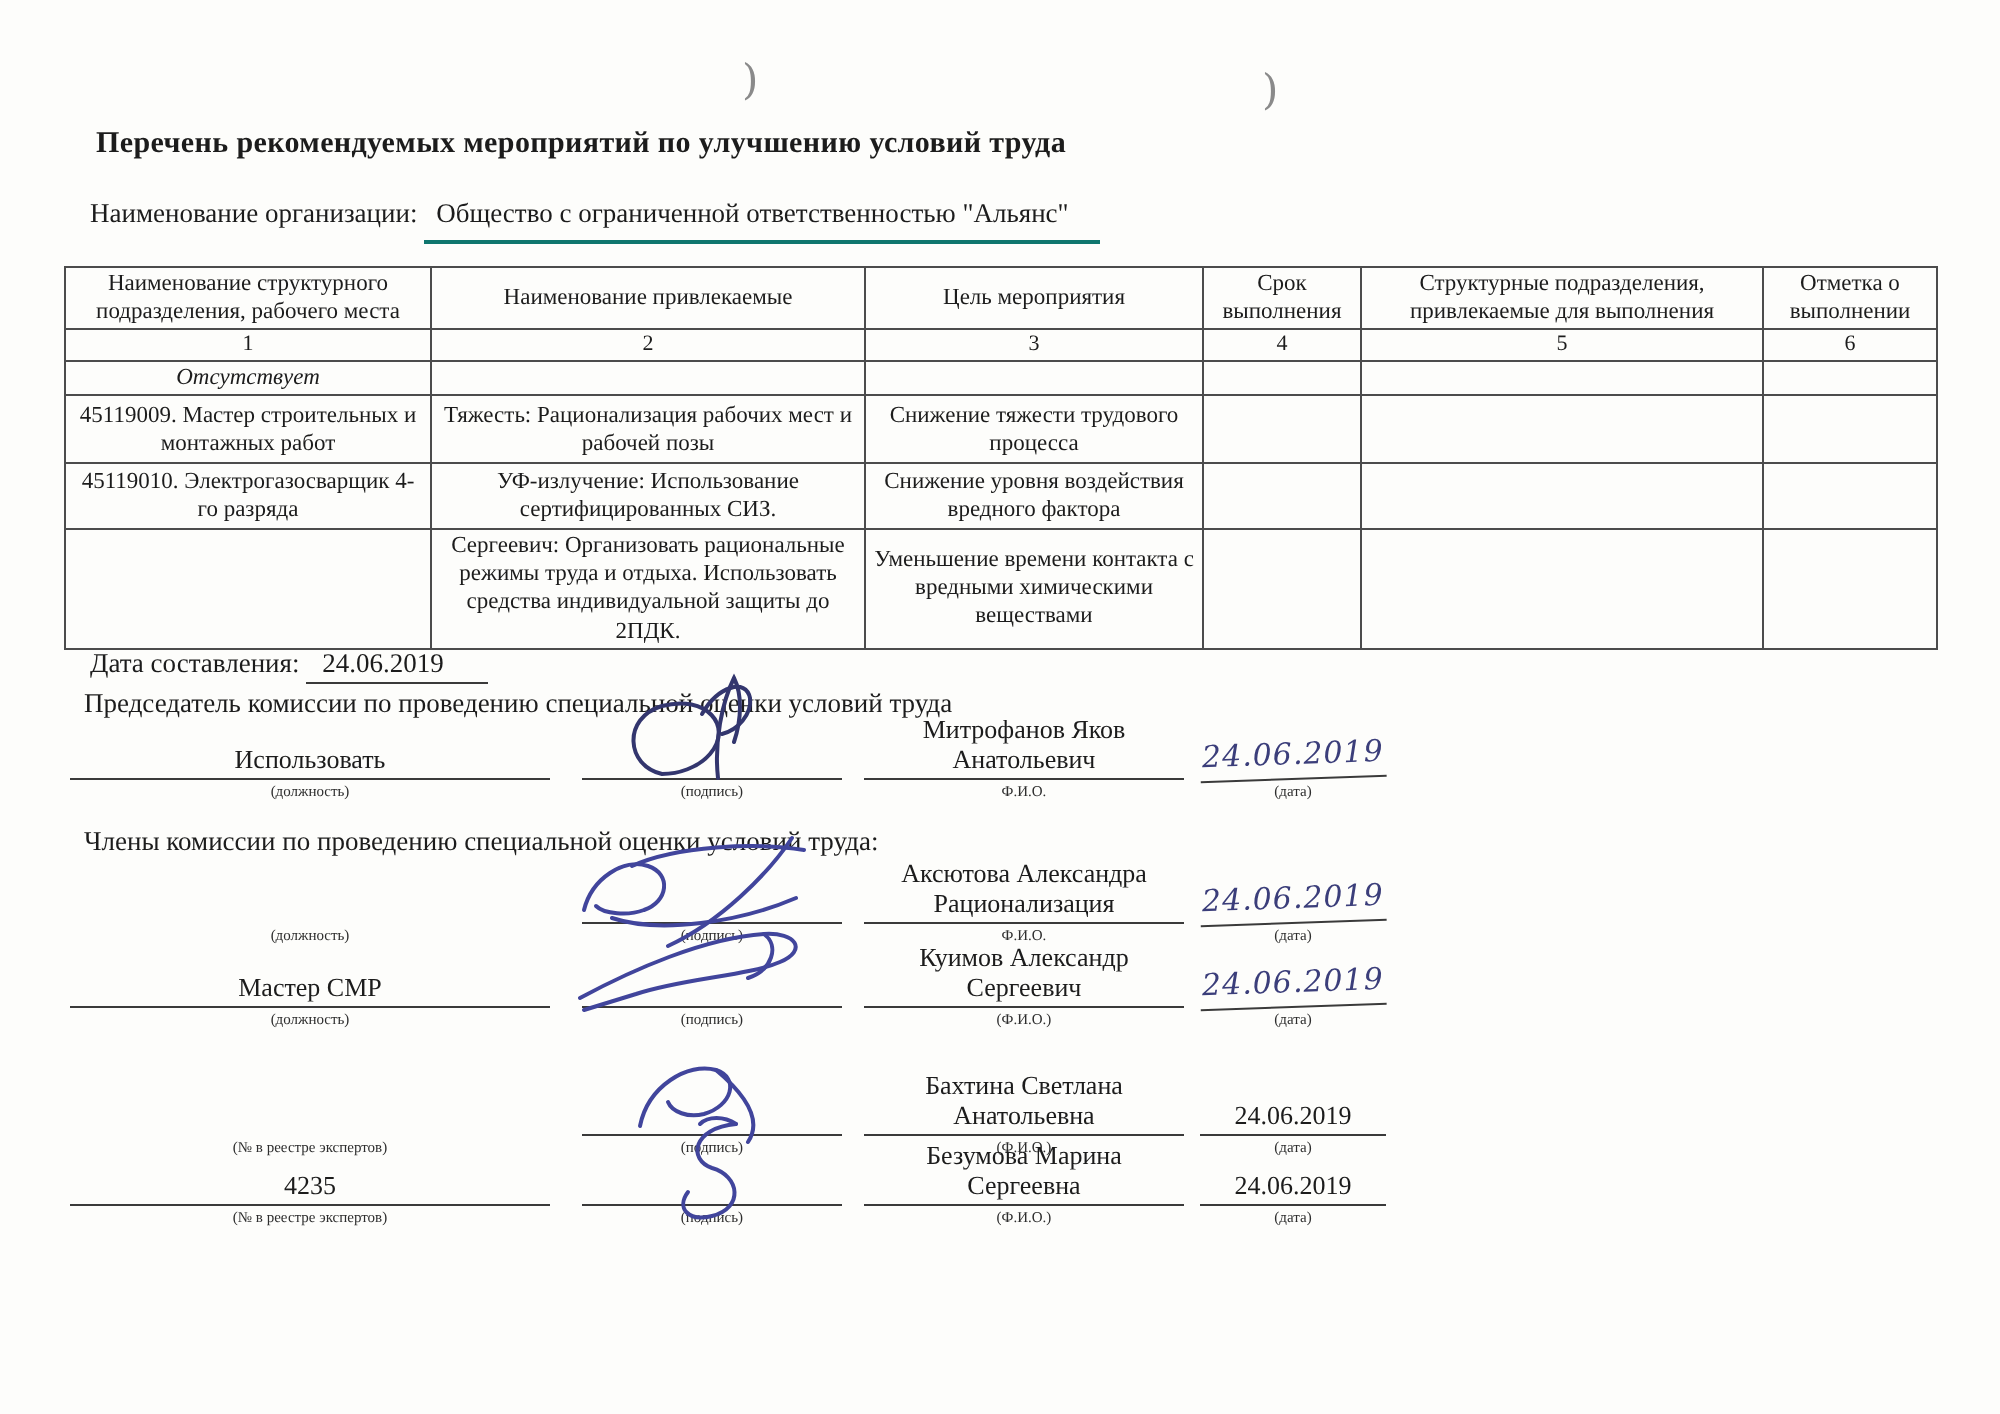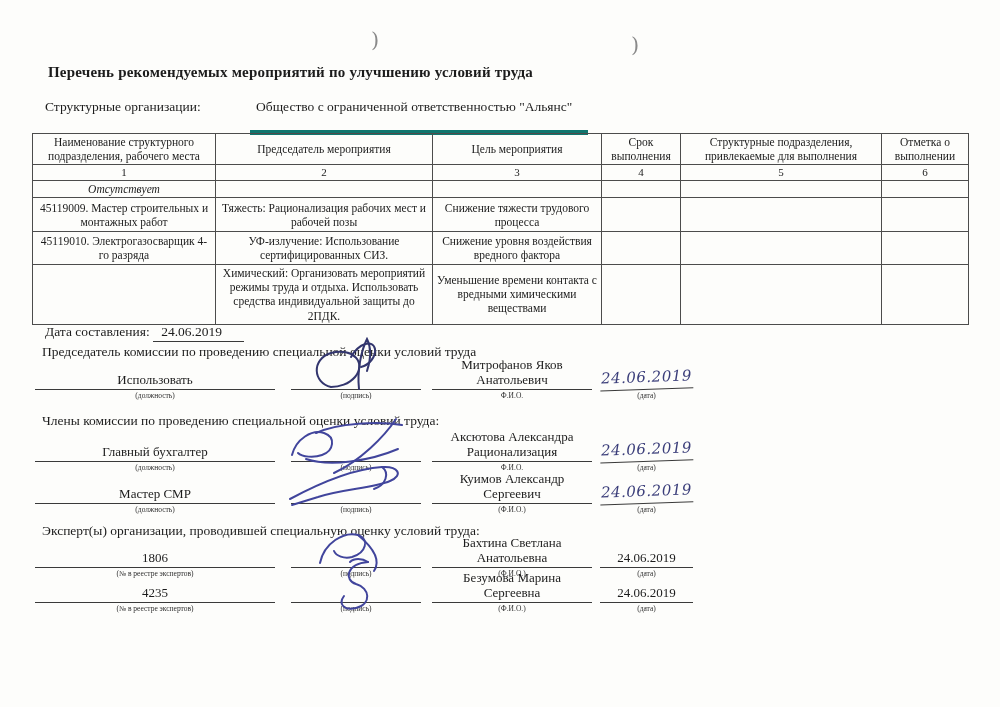--- a/index.html
+++ b/index.html
@@ -4,21 +4,21 @@
 <style>
   html,body{margin:0;padding:0;background:#e9e9e7;}
   .page{
     position:relative;width:1000px;height:707px;margin:0 auto;
     background:#fdfdfb;overflow:hidden;
     font-family:"Liberation Serif","DejaVu Serif",serif;color:#1c1c1c;
   }
   .scan-mark{position:absolute;font-size:21px;color:#8a8a8a;font-family:"DejaVu Serif",serif;}
   .title{position:absolute;top:64px;left:0;width:100%;text-align:left;font-weight:bold;font-size:15px;letter-spacing:.2px;margin-left:48px;}
   .org-line{position:absolute;top:99px;left:45px;font-size:13.5px;white-space:nowrap;}
-  .org-line .uval{display:inline-block;border-bottom:5px solid #0f766e;padding:0 16px 15px 6px;margin-left:46px;}
+  .org-line .uval{display:inline-block;border-bottom:2px solid #0f766e;padding:0 16px 5px 6px;}
   
   table.main{position:absolute;top:133px;left:32px;width:936px;border-collapse:collapse;table-layout:fixed;}
   table.main td,table.main th{
     border:1px solid #4c4c4c;font-weight:normal;font-size:11.5px;line-height:1.22;
     padding:1px 3px;text-align:center;vertical-align:middle;overflow:hidden;
   }
   tr.hdr td{height:28px;}
   tr.nums td{height:12px;font-size:11px;}
   tr.rA td{height:12px;}
   tr.rB td{height:31px;}
@@ -50,37 +50,37 @@
 <body>
 
 <div class="page">
 
   <span class="scan-mark" style="left:371px;top:28px">)</span>
   <span class="scan-mark" style="left:631px;top:33px">)</span>
 
   <div class="title">Перечень рекомендуемых мероприятий по улучшению условий труда</div>
 
   <div class="org-line">
-    <span>Структурные организации:</span>
+    <span>Наименование организации:</span>
     <span class="uval">Общество с ограниченной ответственностью "Альянс"</span>
   </div>
 
   <table class="main">
     <colgroup>
       <col style="width:183px">
         <col style="width:217px">
         <col style="width:169px">
       <col style="width:79px">
         <col style="width:201px">
         <col style="width:87px">
     </colgroup>
     <tbody>
         <tr class="hdr">
       <td>Наименование структурного подразделения, рабочего места</td>
-      <td>Председатель мероприятия</td>
+      <td>Наименование привлекаемые</td>
       <td>Цель мероприятия</td>
       <td>Срок выполнения</td>
       <td>Структурные подразделения, привлекаемые для выполнения</td>
       <td>Отметка о выполнении</td>
     </tr>
     <tr class="nums">
       <td>1</td>
       <td>2</td>
       <td>3</td>
       <td>4</td>
@@ -106,21 +106,21 @@
     <tr class="rC">
       <td class="left">45119010. Электрогазосварщик 4-го разряда</td>
       <td>УФ-излучение: Использование сертифицированных СИЗ.</td>
       <td>Снижение уровня воздействия вредного фактора</td>
       <td></td>
       <td></td>
       <td></td>
     </tr>
     <tr class="rD">
       <td></td>
-      <td>Химический: Организовать мероприятий режимы труда и отдыха. Использовать средства индивидуальной защиты до 2ПДК.</td>
+      <td>Сергеевич: Организовать рациональные режимы труда и отдыха. Использовать средства индивидуальной защиты до 2ПДК.</td>
       <td>Уменьшение времени контакта с вредными химическими веществами</td>
       <td></td>
       <td></td>
       <td></td>
     </tr>
   </tbody>
     </table>
 
   <div class="line-label" style="top:324px">
     <span>Дата составления:</span>
@@ -154,21 +154,20 @@
     <div class="sig-col" style="width:93px">
       <div class="val hand">24.06.2019</div>
       <div class="sub">(дата)</div>
     </div>
   </div>
 
   <div class="sec-heading" style="top:413px">Члены комиссии по проведению специальной оценки условий труда:</div>
 
   <div class="sig-row" style="top:430px">
     <div class="sig-col" style="width:240px">
-      <div class="val">Главный бухгалтер</div>
       <div class="sub">(должность)</div>
     </div>
     <div class="gap" style="width:16px"></div>
     <div class="sig-col" style="width:130px">
       <div class="val sigcell">
         <svg width="140" height="60" viewBox="0 0 140 60" style="bottom:-16px" fill="none" stroke="#41459c" stroke-width="2" stroke-linecap="round">
           <path d="M6 38 C 10 22, 26 12, 38 16 C 50 20, 48 34, 36 38 C 28 41, 16 40, 12 36"></path>
           <path d="M30 16 C 52 6, 92 4, 116 8"></path>
           <path d="M110 2 C 98 20, 74 44, 48 56"></path>
           <path d="M20 42 C 44 50, 84 44, 112 32"></path>
@@ -208,25 +207,23 @@
       <div class="val">Куимов Александр Сергеевич</div>
       <div class="sub">(Ф.И.О.)</div>
     </div>
     <div class="gap" style="width:8px"></div>
     <div class="sig-col" style="width:93px">
       <div class="val hand">24.06.2019</div>
       <div class="sub">(дата)</div>
     </div>
   </div>
 
-  <div class="sec-heading" style="top:523px">Эксперт(ы) организации, проводившей специальную оценку условий труда:</div>
 
   <div class="sig-row" style="top:536px">
     <div class="sig-col" style="width:240px">
-      <div class="val">1806</div>
       <div class="sub">(№ в реестре экспертов)</div>
     </div>
     <div class="gap" style="width:16px"></div>
     <div class="sig-col" style="width:130px">
       <div class="val sigcell">
         <svg width="100" height="52" viewBox="0 0 100 52" style="bottom:-8px" fill="none" stroke="#41459c" stroke-width="2" stroke-linecap="round">
           <path d="M14 40 C 18 20, 38 8, 52 12 C 64 16, 60 30, 46 34 C 38 36, 30 33, 28 28"></path>
           <path d="M52 12 C 64 22, 76 36, 68 48"></path>
         </svg>
       </div>

